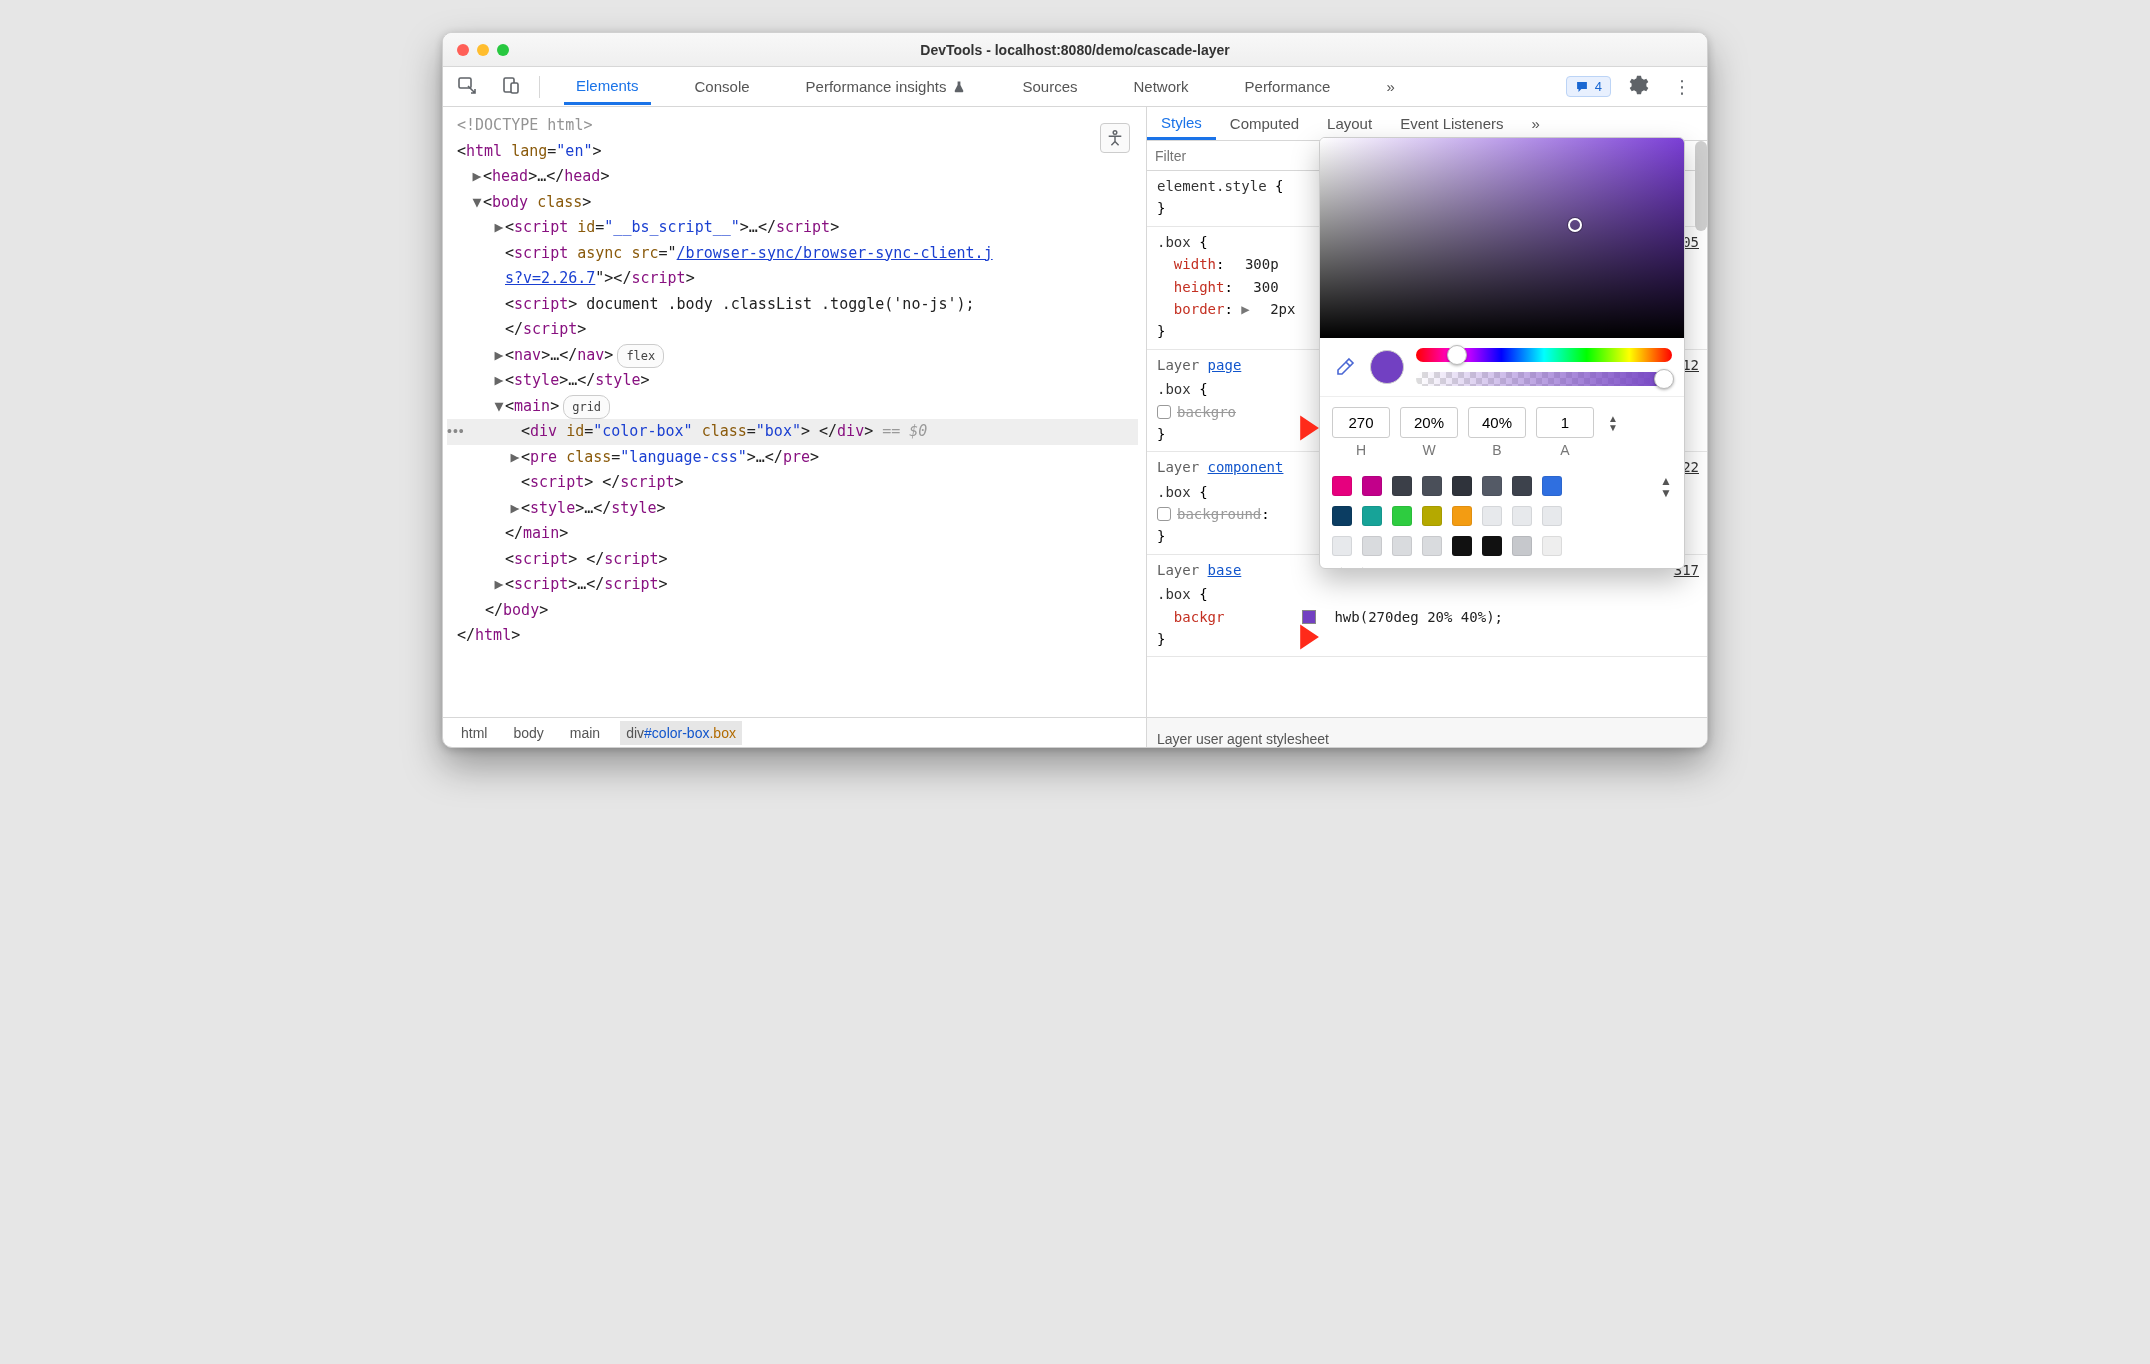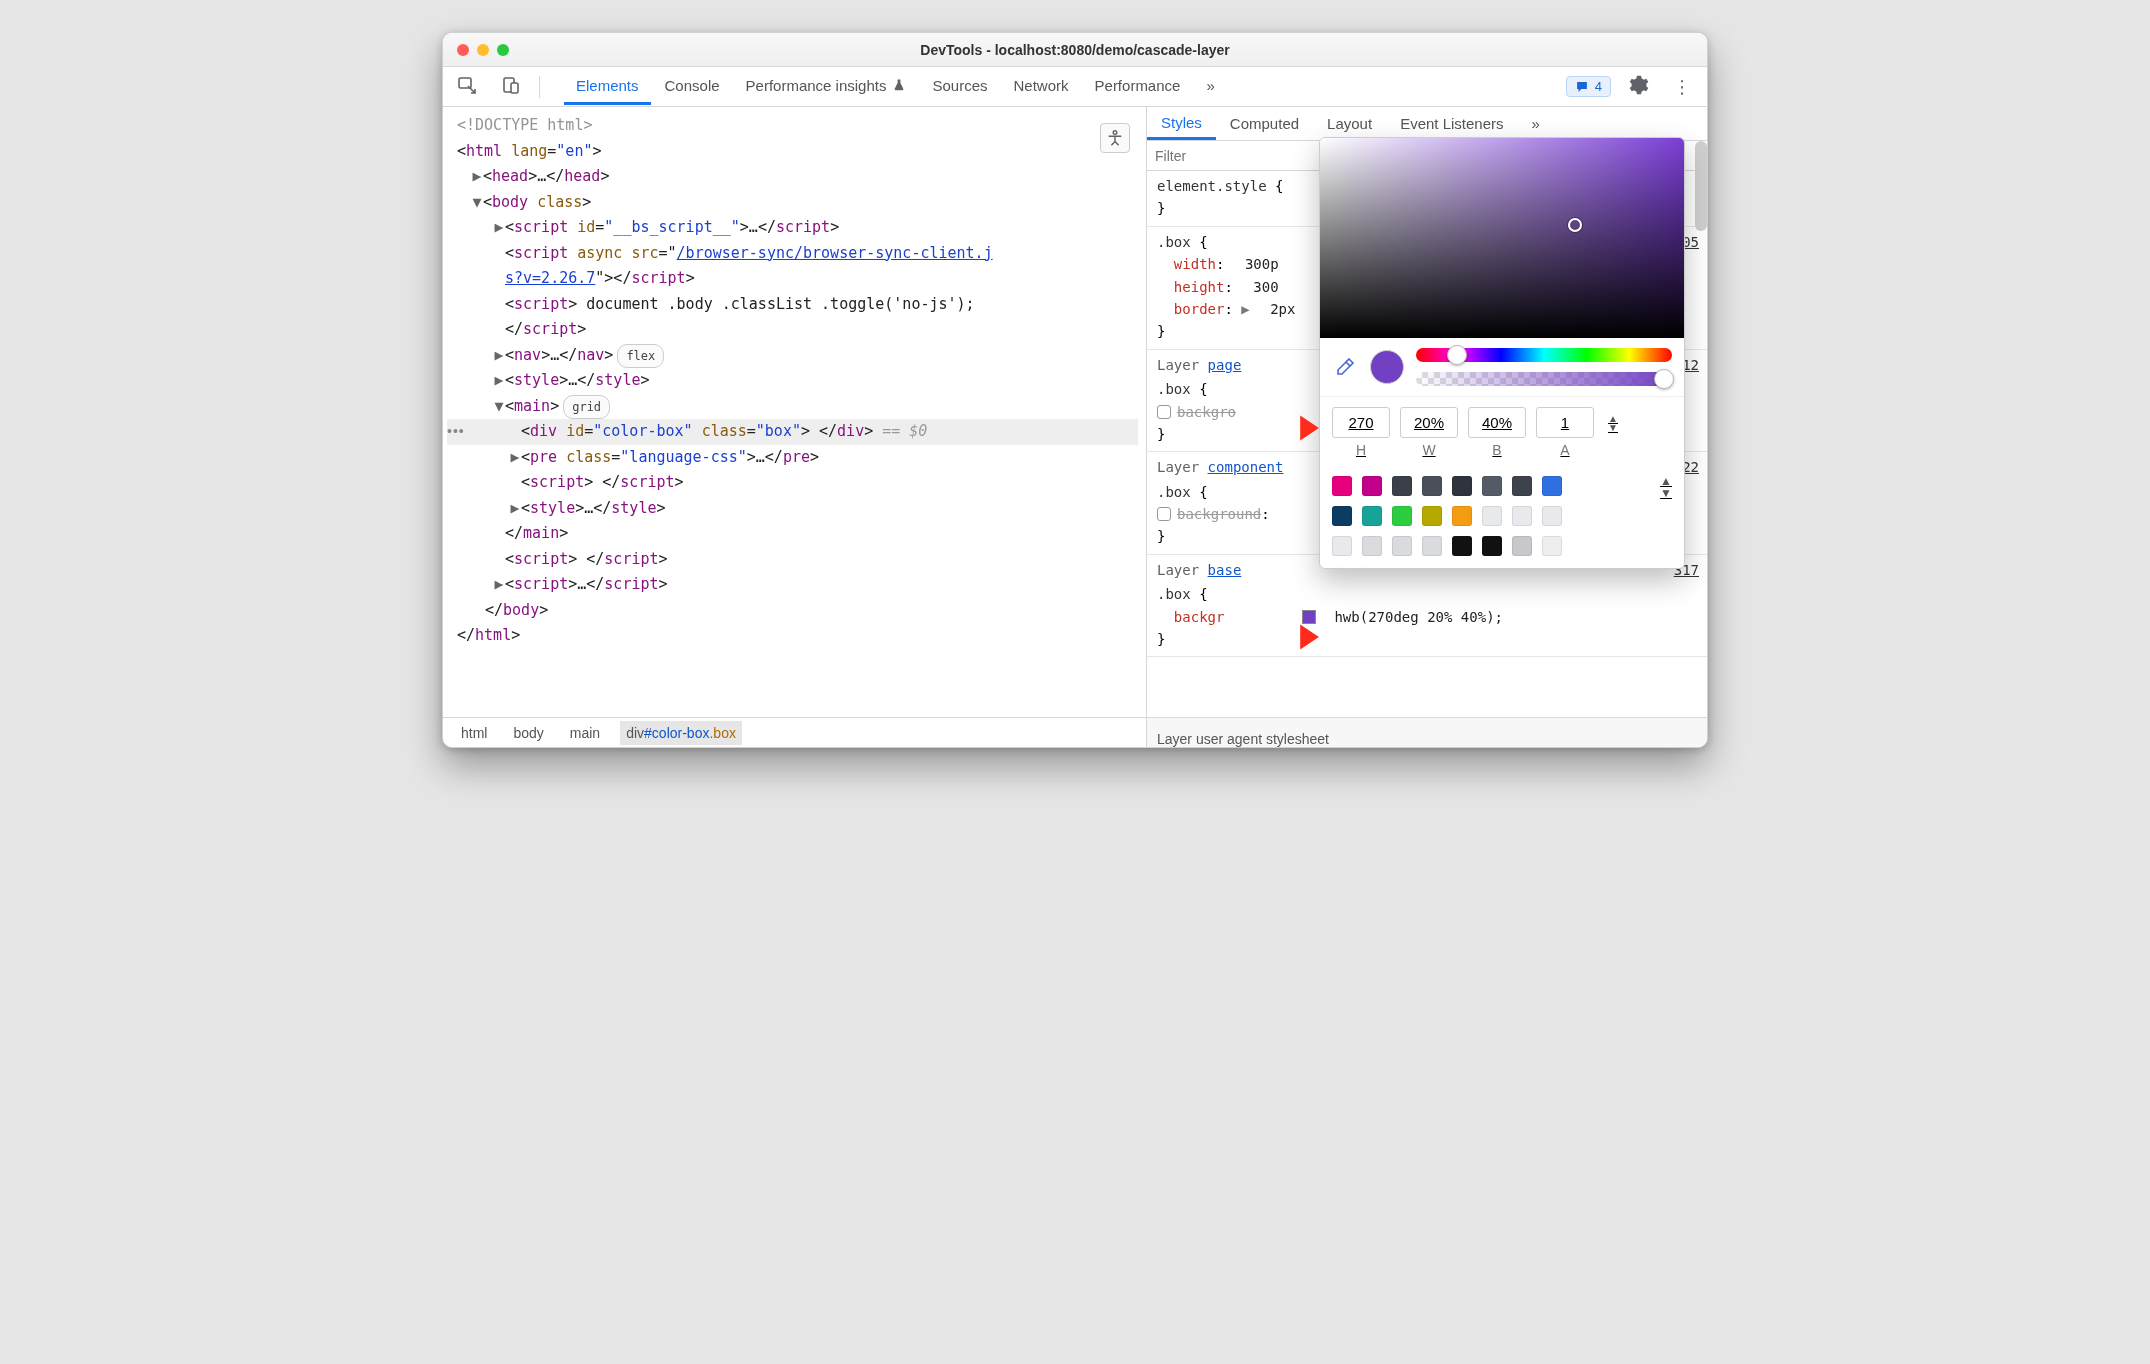--- a/index.html
+++ b/index.html
@@ -34,21 +34,21 @@
   .dot.red{background:#ff5f57;} .dot.yellow{background:#ffbd2e;} .dot.green{background:#28c840;}
   .titlebar-title {
     position: absolute; left:0; right:0; text-align:center;
     font-size: 14px; font-weight: 600; color: #333;
   }
   .toolbar {
     display:flex; align-items:center; height:40px; border-bottom:1px solid #d7d7d7;
     padding: 0 8px; gap: 12px; font-size: 15px; color:#555;
   }
   .toolbar .icon-btn { padding:4px 6px; }
-  .tabs-main { display:flex; align-items:flex-start; gap: 2px; margin-left: 12px; }
+  .tabs-main { display:flex; align-items:center; gap: 32px; margin-left: 12px; }
   .tabs-main .tab { padding: 8px 12px; cursor: pointer; }
   .tabs-main .tab.active { color:#1a73e8; border-bottom: 3px solid #1a73e8; font-weight: 400; }
   .toolbar .spacer { flex:1; }
   .issues-badge { display:inline-flex; align-items:center; gap:6px; border:1px solid #bcd4f6; background:#e8f0fe; color:#1967d2; padding:2px 8px; border-radius:4px; font-size:13px; }
   .panes { display:flex; height: 640px; }
   .left-pane { flex: 1; border-right:1px solid #d7d7d7; overflow:hidden; position:relative; display:flex; flex-direction:column; }
   .right-pane { width: 560px; display:flex; flex-direction:column; position:relative; }
   .dom {
     flex:1; overflow:auto; padding: 6px 8px 6px 4px;
     font-family: Menlo, Consolas, monospace;
@@ -96,21 +96,20 @@
   .swatch { display:inline-block; width:14px; height:14px; border:1px solid #888; vertical-align:-2px; margin-right:6px; }
   .bottom-hdr { height:30px; border-top:1px solid #d7d7d7; display:flex; align-items:flex-end; padding:0 10px; color:#555; font-size:14px; background:#f7f7f7; }
   .right-scrollbar { position:absolute; right:0; top:34px; width:12px; height:90px; background:#cfcfcf; border-radius:6px; }
 
   
   .picker {
     position: absolute; top: 30px; right: 22px;
     width: 366px; background:#fff; border:1px solid #ccc; border-radius:6px;
     box-shadow: 0 12px 28px rgba(0,0,0,.25);
     overflow: hidden;
-    text-decoration: underline;
   }
   .picker-gradient {
     height: 200px; position:relative;
     background:
       linear-gradient(to top, #000 0%, rgba(0,0,0,0) 100%),
       linear-gradient(to right, #fff 0%, #7a3ed6 100%);
   }
   .picker-gradient .handle { position:absolute; width:14px; height:14px; border:2px solid #fff; border-radius:50%; box-shadow:0 0 0 1px rgba(0,0,0,.3);}
   .picker-mid { display:flex; align-items:center; gap:12px; padding:10px 12px; border-bottom:1px solid #eee; }
   .eyedrop { width:26px; height:26px; display:flex; align-items:center; justify-content:center; color:#4a67d4; }

